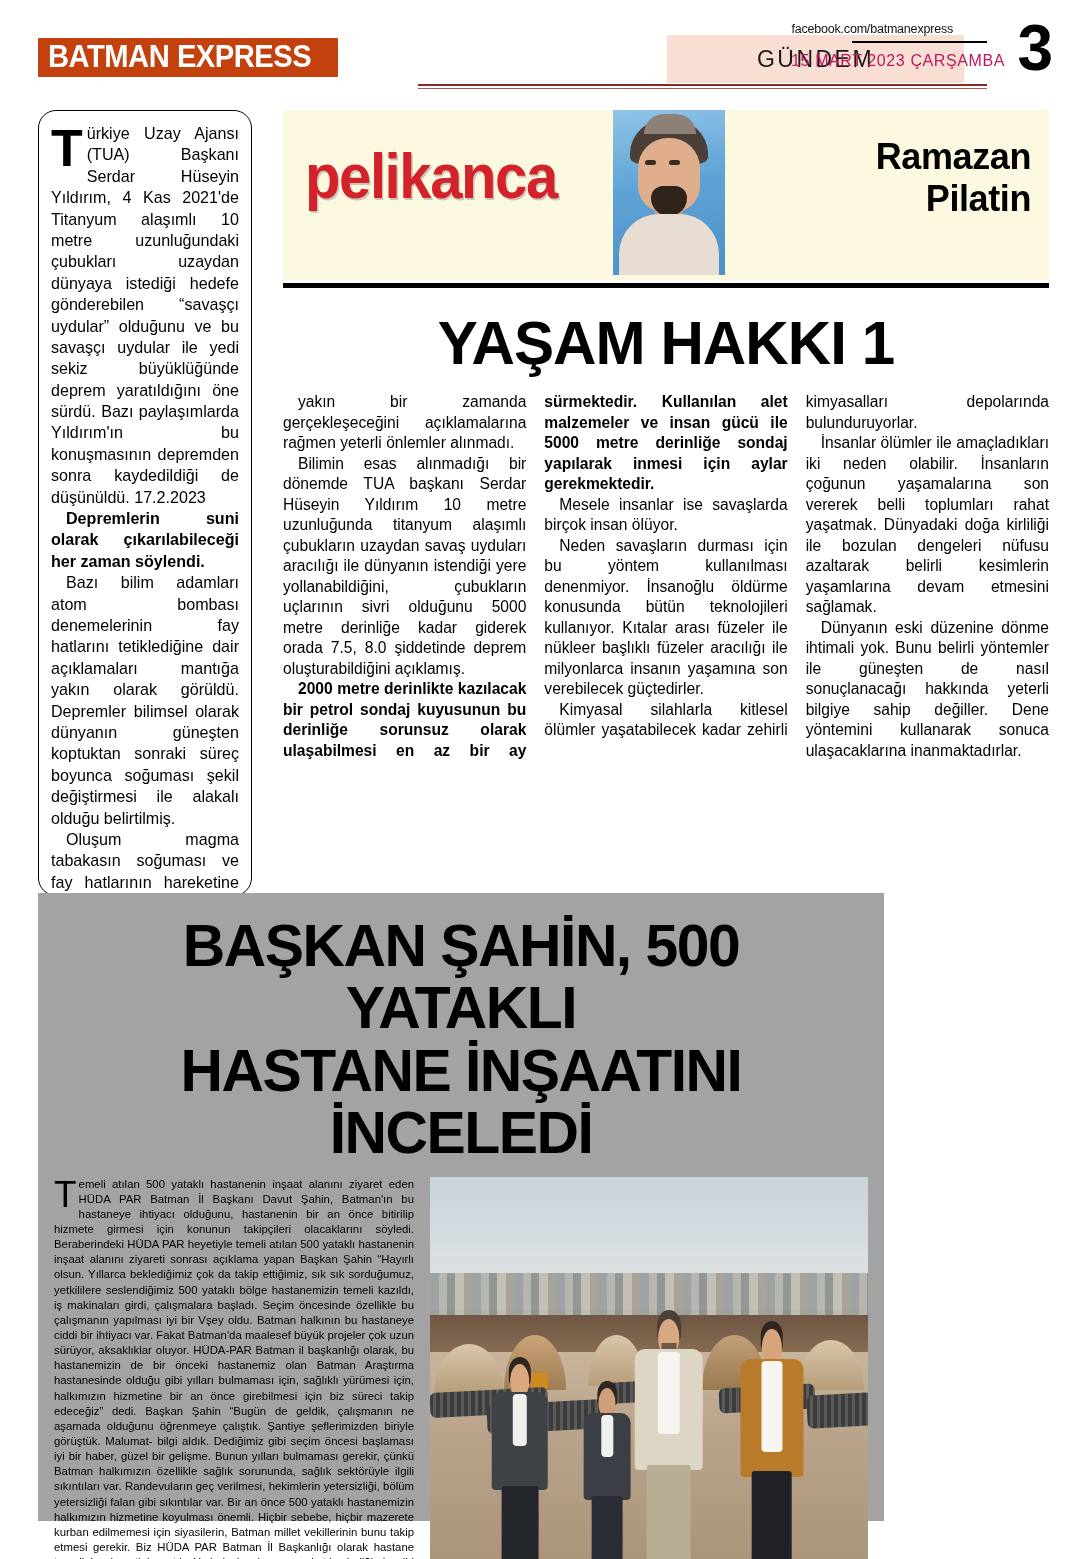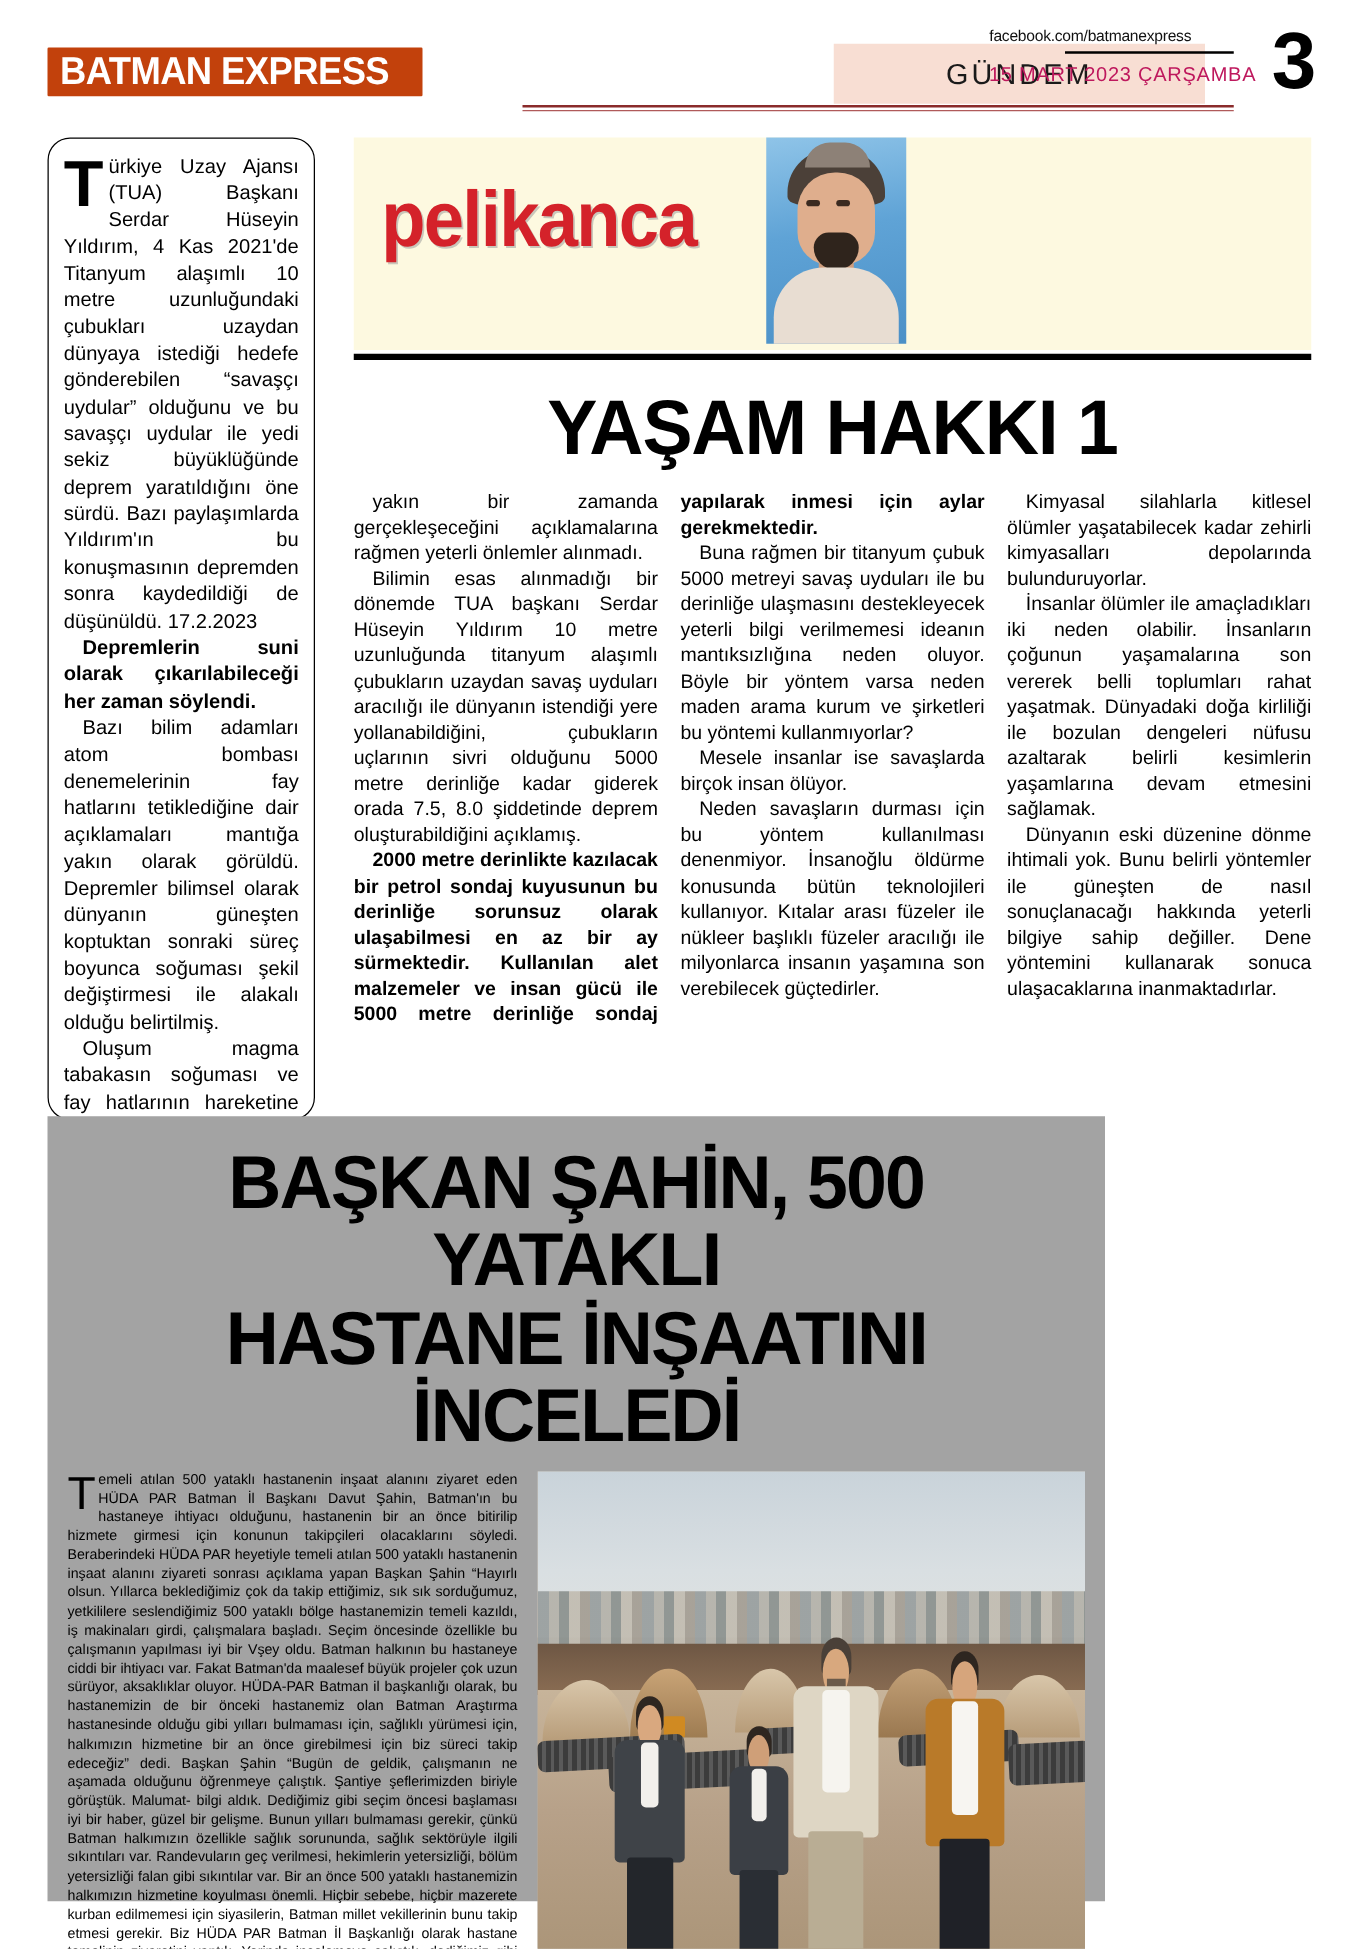--- a/index.html
+++ b/index.html
@@ -439,31 +439,34 @@
         <div class="ap-hair"></div>
         <div class="ap-neck"></div>
         <div class="ap-face"></div>
         <div class="ap-eyeL"></div>
         <div class="ap-eyeR"></div>
         <div class="ap-mouth"></div>
         <div class="ap-beard"></div>
         <div class="ap-body"></div>
       </div>
 
+      <div class="author-name">
+        <div>Ramazan</div>
+        <div>Pilatin</div>
+      </div>
     </div>
 
     <div class="thick-rule"></div>
 
     <h1 class="headline">YAŞAM HAKKI 1</h1>
 
     <div class="text-cols">
       <p>yakın bir zamanda gerçekleşeceğini açıklamalarına rağmen yeterli önlemler alınmadı.</p>
       <p>Bilimin esas alınmadığı bir dönemde TUA başkanı Serdar Hüseyin Yıldırım 10 metre uzunluğunda titanyum alaşımlı çubukların uzaydan savaş uyduları aracılığı ile dünyanın istendiği yere yollanabildiğini, çubukların uçlarının sivri olduğunu 5000 metre derinliğe kadar giderek orada 7.5, 8.0 şiddetinde deprem oluşturabildiğini açıklamış.</p>
       <p class="b">2000 metre derinlikte kazılacak bir petrol sondaj kuyusunun bu derinliğe sorunsuz olarak ulaşabilmesi en az bir ay sürmektedir. Kullanılan alet malzemeler ve insan gücü ile 5000 metre derinliğe sondaj yapılarak inmesi için aylar gerekmektedir.</p>
-      <p>Buna rağmen bir titanyum çubuk 5000 metreyi savaş uyduları ile bu derinliğe ulaşmasını destekleyecek yeterli bilgi verilmemesi ideanın mantıksızlığına neden oluyor. Böyle bir yöntem varsa neden maden arama kurum ve şirketleri bu yöntemi kullanmıyorlar?</p>
       <p>Mesele insanlar ise savaşlarda birçok insan ölüyor.</p>
       <p>Neden savaşların durması için bu yöntem kullanılması denenmiyor. İnsanoğlu öldürme konusunda bütün teknolojileri kullanıyor. Kıtalar arası füzeler ile nükleer başlıklı füzeler aracılığı ile milyonlarca insanın yaşamına son verebilecek güçtedirler.</p>
       <p>Kimyasal silahlarla kitlesel ölümler yaşatabilecek kadar zehirli kimyasalları depolarında bulunduruyorlar.</p>
       <p>İnsanlar ölümler ile amaçladıkları iki neden olabilir. İnsanların çoğunun yaşamalarına son vererek belli toplumları rahat yaşatmak. Dünyadaki doğa kirliliği ile bozulan dengeleri nüfusu azaltarak belirli kesimlerin yaşamlarına devam etmesini sağlamak.</p>
       <p>Dünyanın eski düzenine dönme ihtimali yok. Bunu belirli yöntemler ile güneşten de nasıl sonuçlanacağı hakkında yeterli bilgiye sahip değiller. Dene yöntemini kullanarak sonuca ulaşacaklarına inanmaktadırlar.</p>
     </div>
 
   </div>
 </div>
 

